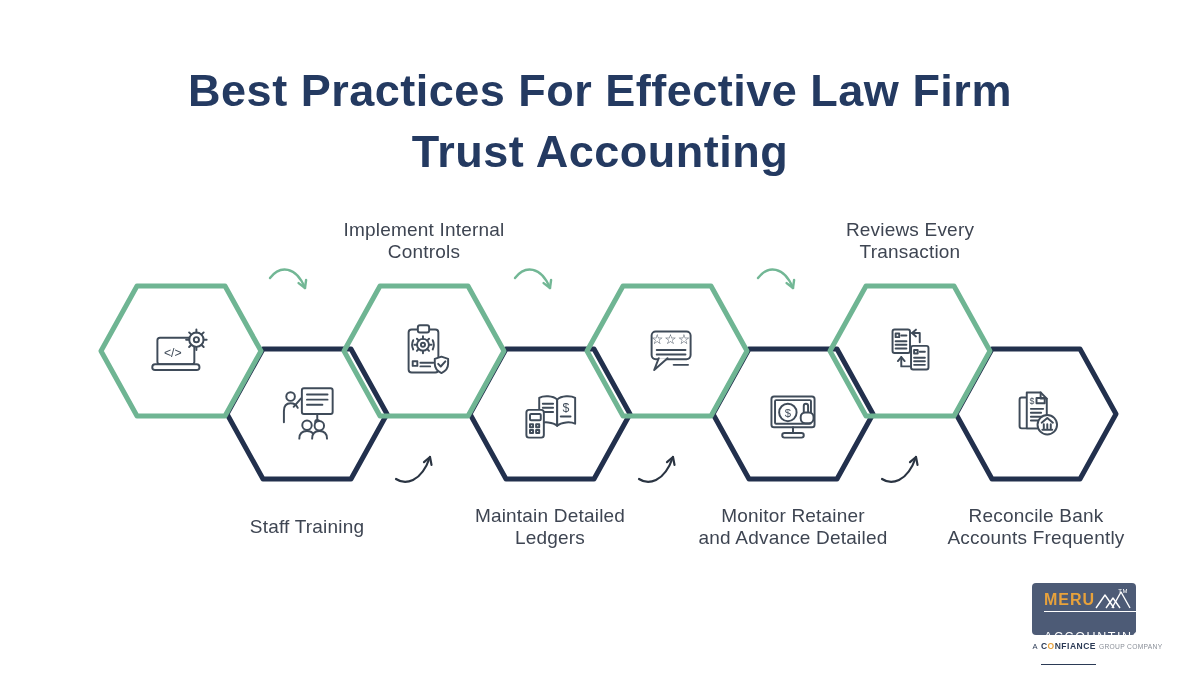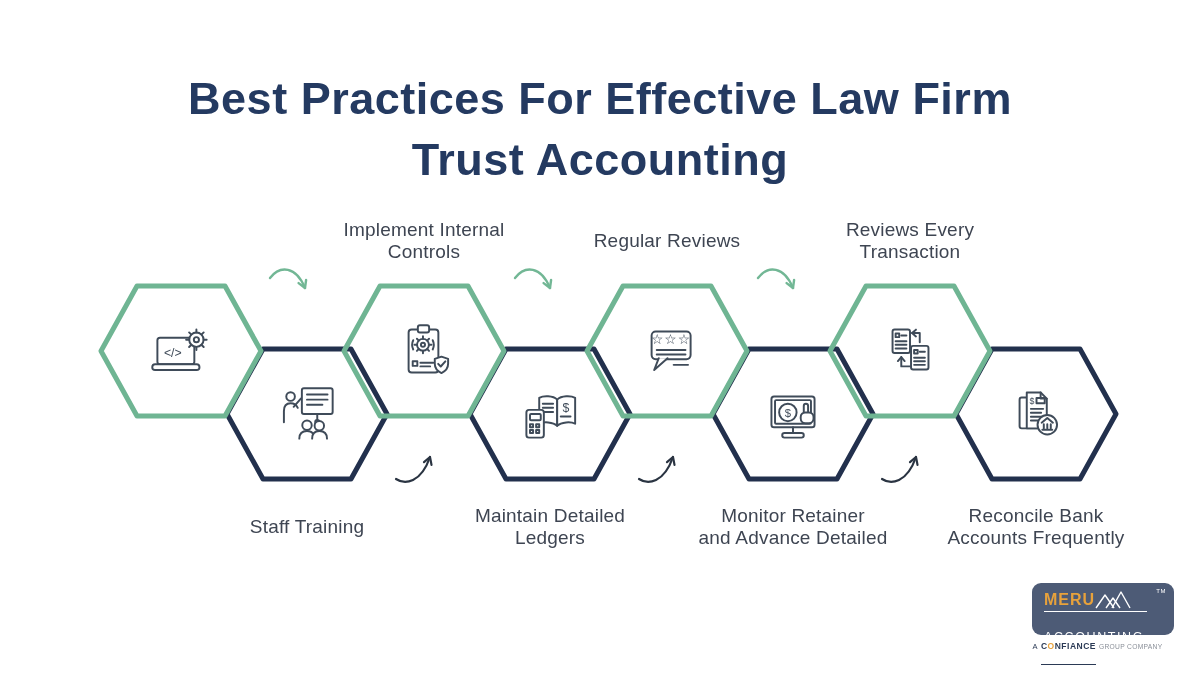--- a/index.html
+++ b/index.html
@@ -1,21 +1,21 @@
 <!DOCTYPE html>
 <html><head>
 <meta charset="utf-8">
 <style>
   html,body{margin:0;padding:0;}
   body{
     width:1200px;height:675px;position:relative;overflow:hidden;
     background:#ffffff;font-family:"Liberation Sans",sans-serif;
   }
   .title{
-    position:absolute;left:0;right:0;top:56px;margin:12px;
+    position:absolute;left:0;right:0;top:56px;margin:4px;
     text-align:center;font-size:45px;line-height:61px;font-weight:700;
     color:#243a61;letter-spacing:.5px;white-space:pre-line;
   }
   .diagram{position:absolute;left:0;top:0;width:1200px;height:675px;}
   .step{position:absolute;width:166px;height:136px;}
   .step.top{z-index:3;}
   .step.bottom{z-index:2;}
   .s1{left:98px;top:283px;}
   .s2{left:224px;top:346px;}
   .s3{left:341px;top:283px;}
@@ -33,21 +33,21 @@
     font-size:19px;line-height:22px;color:#3e4552;white-space:pre-line;
     letter-spacing:.2px;
   }
   .step.top .label{bottom:calc(100% + 42px);transform:translate(-50%,50%);}
   .step.bottom .label{top:calc(100% + 45px);transform:translate(-50%,-50%);}
   .arrow{position:absolute;z-index:1;}
   .ga1{left:266px;top:262px;} .ga2{left:511px;top:262px;} .ga3{left:754px;top:262px;}
   .na1{left:393px;top:447px;} .na2{left:636px;top:447px;} .na3{left:879px;top:447px;}
   .logo-wrap{position:absolute;left:1032px;top:583px;width:131px;z-index:4;}
   .logo-badge{
-    width:142px;height:52px;background:#4d5b76;border-radius:9px;
+    width:104px;height:52px;background:#4d5b76;border-radius:4px;
     box-sizing:border-box;padding:6px 0 0 12px;position:relative;
   }
   .logo-row{position:relative;height:20px;}
   .logo-meru{
     font-size:16px;font-weight:700;color:#e8a23b;letter-spacing:1px;
     position:absolute;left:0;top:2px;
   }
   .logo-mountains{position:absolute;left:50px;top:0;}
   .logo-tm{position:absolute;right:8px;top:-1px;font-size:6px;color:#ffffff;letter-spacing:.5px;}
   .logo-line{width:103px;border-top:1.6px solid #ffffff;margin-top:2px;}
@@ -150,21 +150,20 @@
         <rect x="18.5" y="38" width="10.5" height="6" rx="1"></rect>
         <rect x="18.5" y="48" width="3" height="3"></rect>
         <rect x="24.5" y="48" width="3" height="3"></rect>
         <rect x="18.5" y="53.5" width="3" height="3"></rect>
         <rect x="24.5" y="53.5" width="3" height="3"></rect>
       </g>
     </svg>
   </div>
 
   <div class="step top s5">
-    <div class="label">Regular Reviews</div>
     <svg class="hexsvg" width="166" height="136">
       <polygon class="hex-green" points="3,68 39,3 127,3 163,68 127,133 39,133" fill="none" stroke-width="5" stroke-linejoin="round"></polygon>
     </svg>
     <svg class="icon" width="78" height="78" viewBox="0 0 76 76">
       <g stroke="#3f4b59" stroke-width="1.9" fill="none" stroke-linecap="round" stroke-linejoin="round">
         <rect x="23" y="19" width="38" height="27" rx="4" fill="#ffffff"></rect>
         <path d="M30,45 L25.5,56.5 L38.5,45" fill="#ffffff"></path>
         <text x="42" y="31.5" text-anchor="middle" font-size="13.5" letter-spacing="1" stroke="none" fill="#3f4b59">☆☆☆</text>
         <path d="M28,37 L56,37 M28,41.5 L56,41.5"></path>
         <path d="M44.5,51.5 L58.5,51.5"></path>

